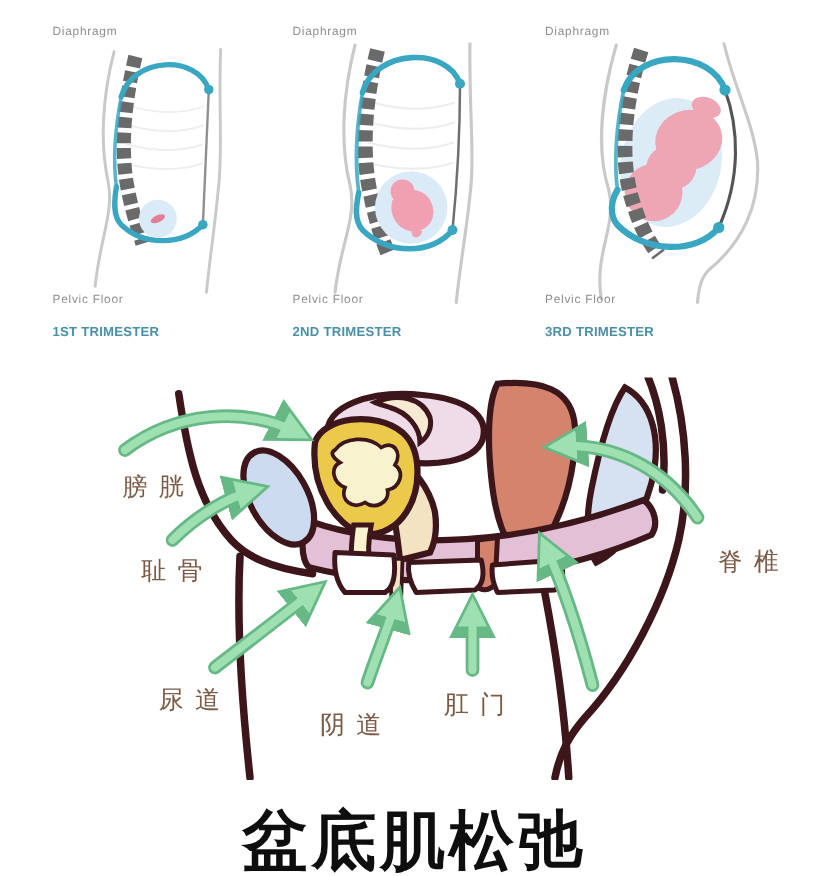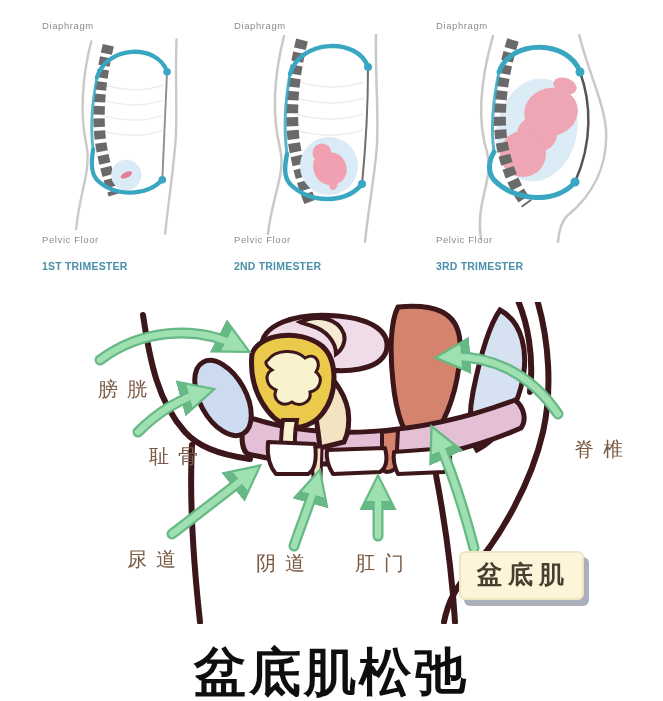--- a/index.html
+++ b/index.html
@@ -166,22 +166,21 @@
           <path d="M172,232 C198,212 232,186 252,170" marker-end="url(#ahl)"></path>
           <path d="M294,244 C302,220 312,196 317,178" marker-end="url(#ahl)"></path>
           <path d="M378,234 L378,184" marker-end="url(#ahl)"></path>
           <path d="M558,112 C530,70 488,52 446,55" marker-end="url(#ahl)"></path>
           <path d="M474,246 C462,200 448,160 436,134" marker-end="url(#ahl)"></path>
         </g>
       </g>
     </svg>
 
     <div class="cn-label" style="left:74px;top:74px;margin-left:24px;">膀胱</div>
-    <div class="cn-label" style="left:113px;top:141px;margin-left:36px;">耻骨</div>
+    <div class="cn-label" style="left:113px;top:141px;">耻骨</div>
     <div class="cn-label" style="left:127px;top:244px;">尿道</div>
-    <div class="cn-label" style="left:256px;top:248px;">阴道</div>
+    <div class="cn-label" style="left:256px;top:264px;">阴道</div>
     <div class="cn-label" style="left:355px;top:248px;font-family:Liberation Mono, monospace;">肛门</div>
     <div class="cn-label" style="left:574px;top:134px;">脊椎</div>
-    <div class="badge" style="left:459px;top:249px;">盆底肌</div>
   </section>
 
   <h1 class="caption">盆底肌松弛</h1>
 </div>
 
 </body></html>

